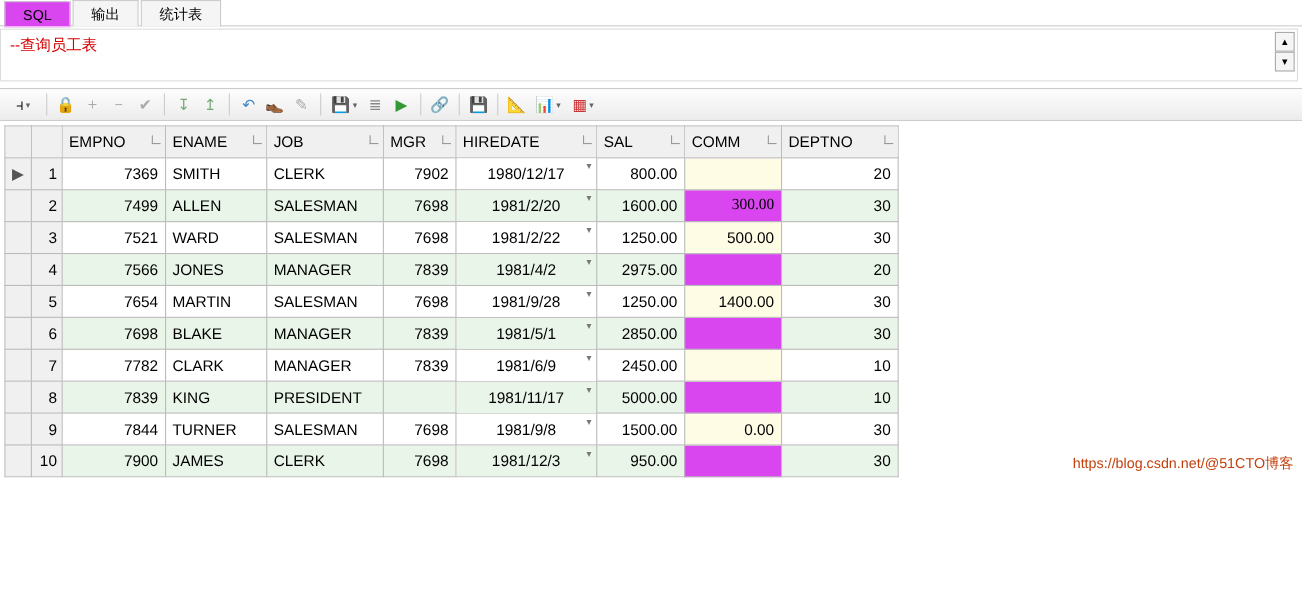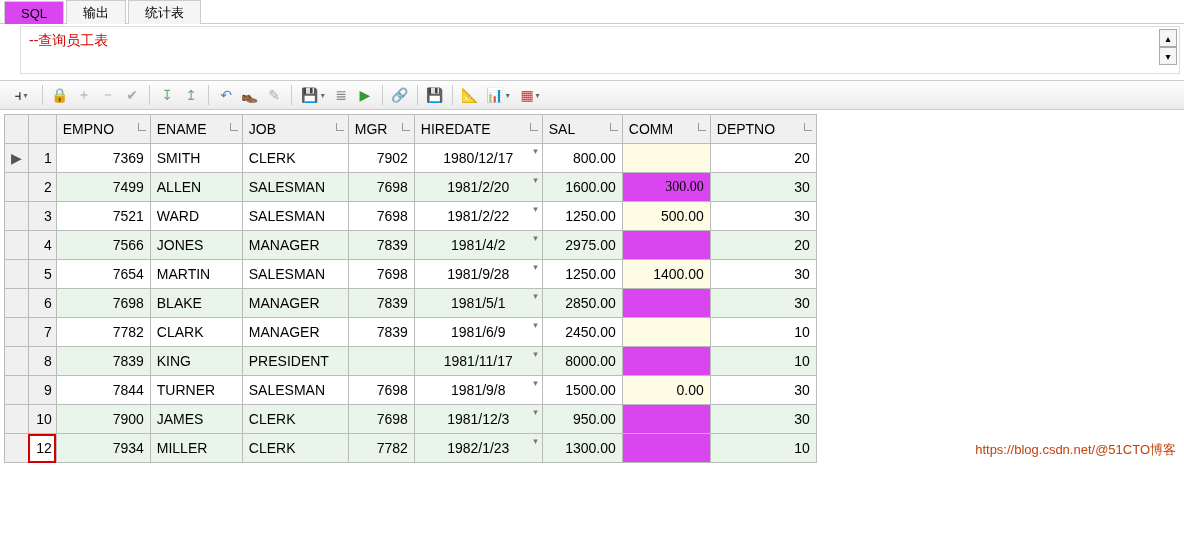--- a/index.html
+++ b/index.html
@@ -2,21 +2,21 @@
 <html><head>
 <meta charset="utf-8">
 <style>
 * { margin:0; padding:0; box-sizing:border-box; font-family:"Microsoft YaHei",Arial,sans-serif; }
 body { background:#fff; font-size:14px; width:1184px; position:relative; }
 
 .tabs { display:flex; border-bottom:1px solid #ccc; height:24px; padding-left:4px; }
 .tab { padding:2px 16px; border:1px solid #ccc; border-bottom:none; background:#f5f5f5; margin-right:2px; cursor:pointer; font-size:13px; height:24px; display:flex; align-items:center; }
 .tab.active { background:#d946ef; border-bottom:1px solid #fff; position:relative; top:1px; }
 
-.editor-wrap { position:relative; border:1px solid #ddd; margin:2px 4px 6px 20px; }
+.editor-wrap { position:relative; border:1px solid #ddd; margin:2px 4px 6px 0; }
 .editor { padding:4px 8px; font-family:Consolas,"Courier New",monospace; font-size:14px; line-height:1.3; height:46px; }
 .comment { color:#d40000; }
 .kw { color:#1a5fb4; }
 .ident { color:#444; }
 .scroll-ctrl { position:absolute; right:2px; top:2px; display:flex; flex-direction:column; gap:0; }
 .scroll-btn { width:18px; height:18px; border:1px solid #aaa; background:#f5f5f5; display:flex; align-items:center; justify-content:center; font-size:10px; cursor:pointer; }
 
 .toolbar { display:flex; align-items:center; background:linear-gradient(#fdfdfd,#ececec); border:1px solid #ccc; border-left:none; border-right:none; height:30px; padding:0 6px; gap:2px; margin-bottom:4px; }
 .tbtn { width:22px; height:22px; display:flex; align-items:center; justify-content:center; cursor:pointer; border-radius:2px; }
 .tbtn.drop::after { content:"▾"; font-size:8px; margin-left:2px; color:#666; }
@@ -196,21 +196,21 @@
           <td class="cell num">10</td>
         </tr>
         <tr class="even">
           <td class="corner ptr"></td>
           <td class="rownum">8</td>
           <td class="cell num">7839</td>
           <td class="cell txt">KING</td>
           <td class="cell txt">PRESIDENT</td>
           <td class="cell num"></td>
           <td class="cell date">1981/11/17</td>
-          <td class="cell num">8000.00</td>
+          <td class="cell num">5000.00</td>
           <td class="cell num comm"></td>
           <td class="cell num">10</td>
         </tr>
         <tr class="odd">
           <td class="corner ptr"></td>
           <td class="rownum">9</td>
           <td class="cell num">7844</td>
           <td class="cell txt">TURNER</td>
           <td class="cell txt">SALESMAN</td>
           <td class="cell num">7698</td>
@@ -224,29 +224,17 @@
           <td class="rownum">10</td>
           <td class="cell num">7900</td>
           <td class="cell txt">JAMES</td>
           <td class="cell txt">CLERK</td>
           <td class="cell num">7698</td>
           <td class="cell date">1981/12/3</td>
           <td class="cell num">950.00</td>
           <td class="cell num comm"></td>
           <td class="cell num">30</td>
         </tr>
-        <tr class="even sel">
-          <td class="corner ptr"></td>
-          <td class="rownum">12</td>
-          <td class="cell num">7934</td>
-          <td class="cell txt">MILLER</td>
-          <td class="cell txt">CLERK</td>
-          <td class="cell num">7782</td>
-          <td class="cell date">1982/1/23</td>
-          <td class="cell num">1300.00</td>
-          <td class="cell num comm"></td>
-          <td class="cell num">10</td>
-        </tr>
       </tbody>
 </table>
 </div>
 
 <div class="watermark">https://blog.csdn.net/@51CTO博客</div>
 
 </body></html>

